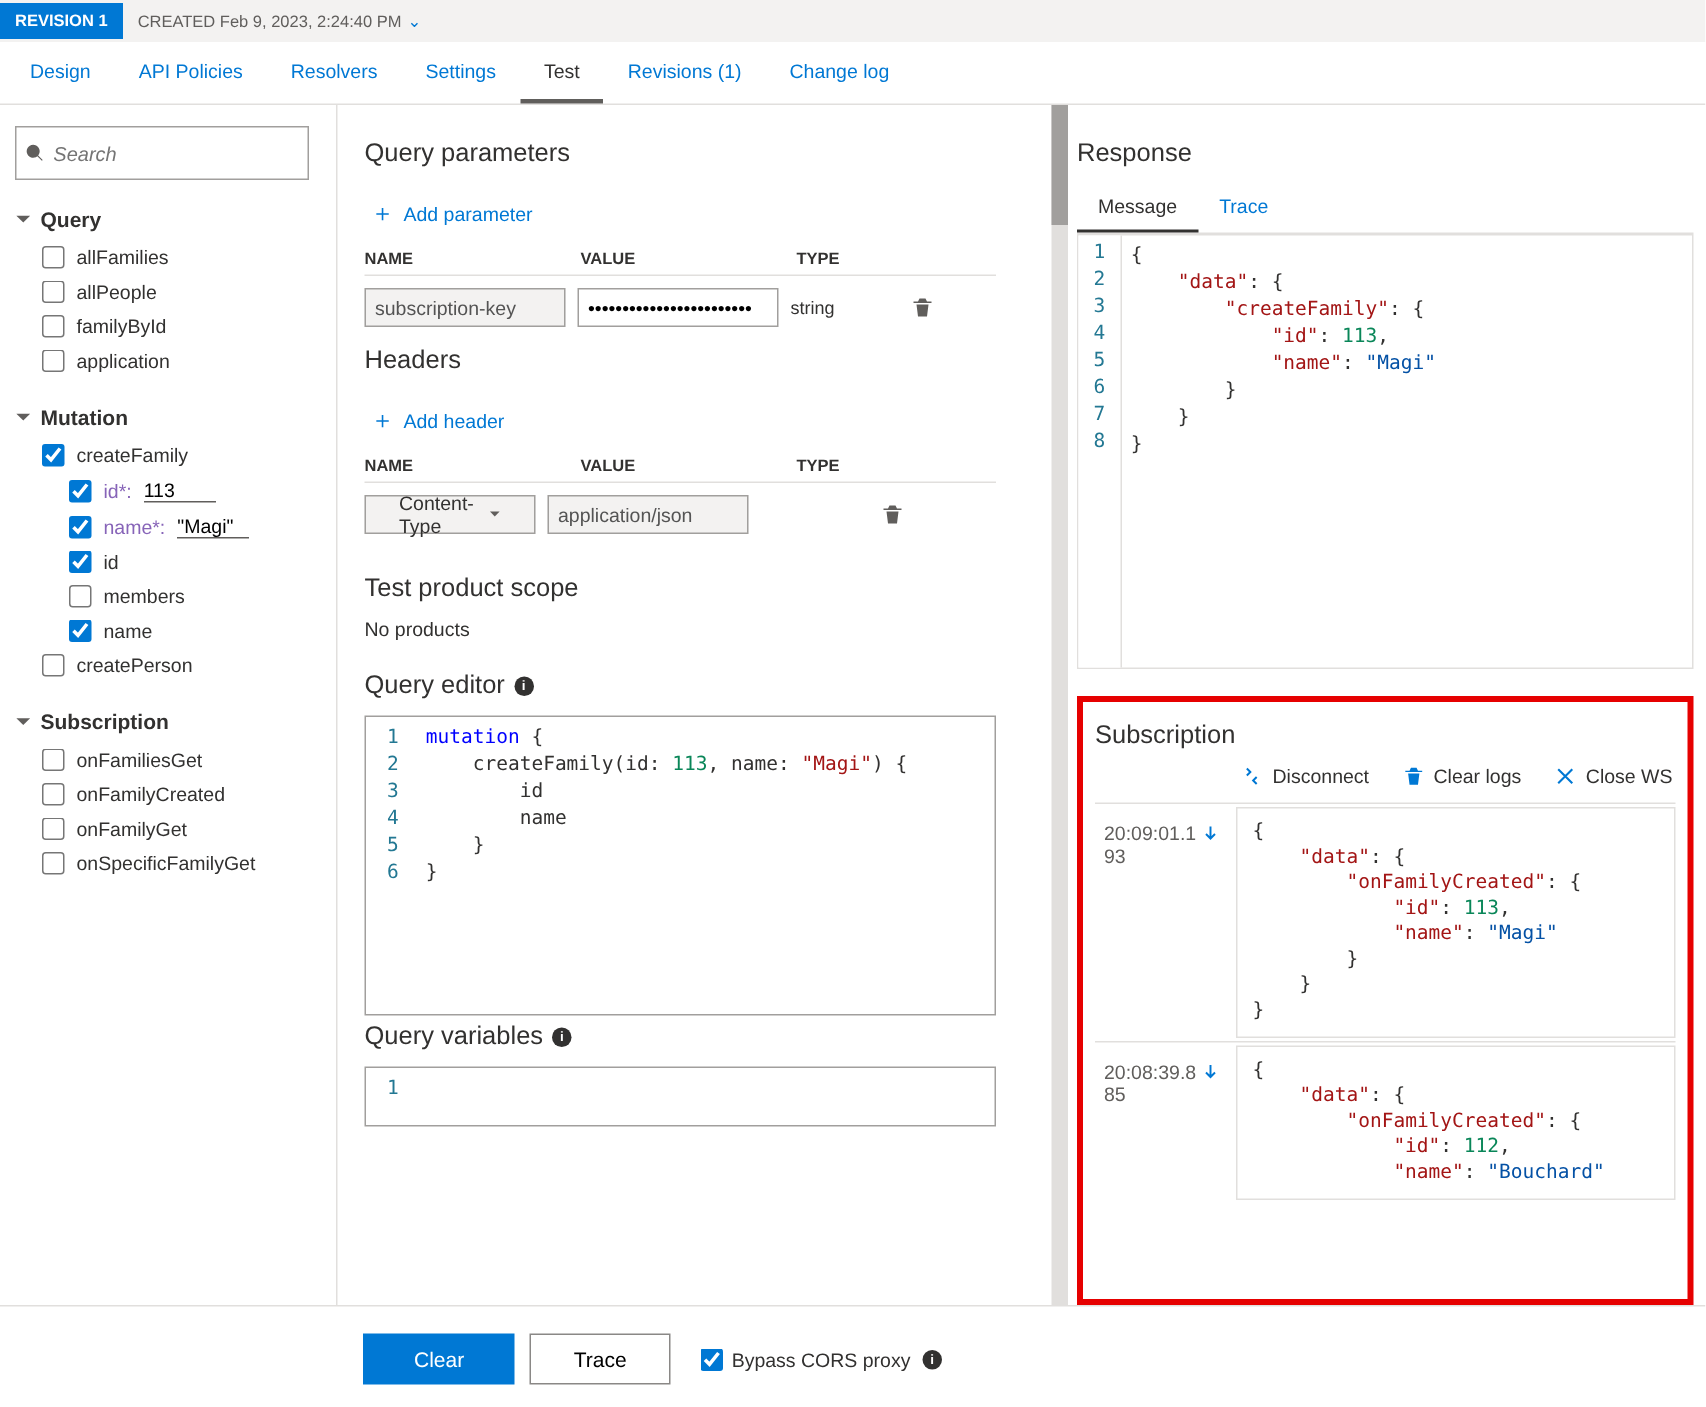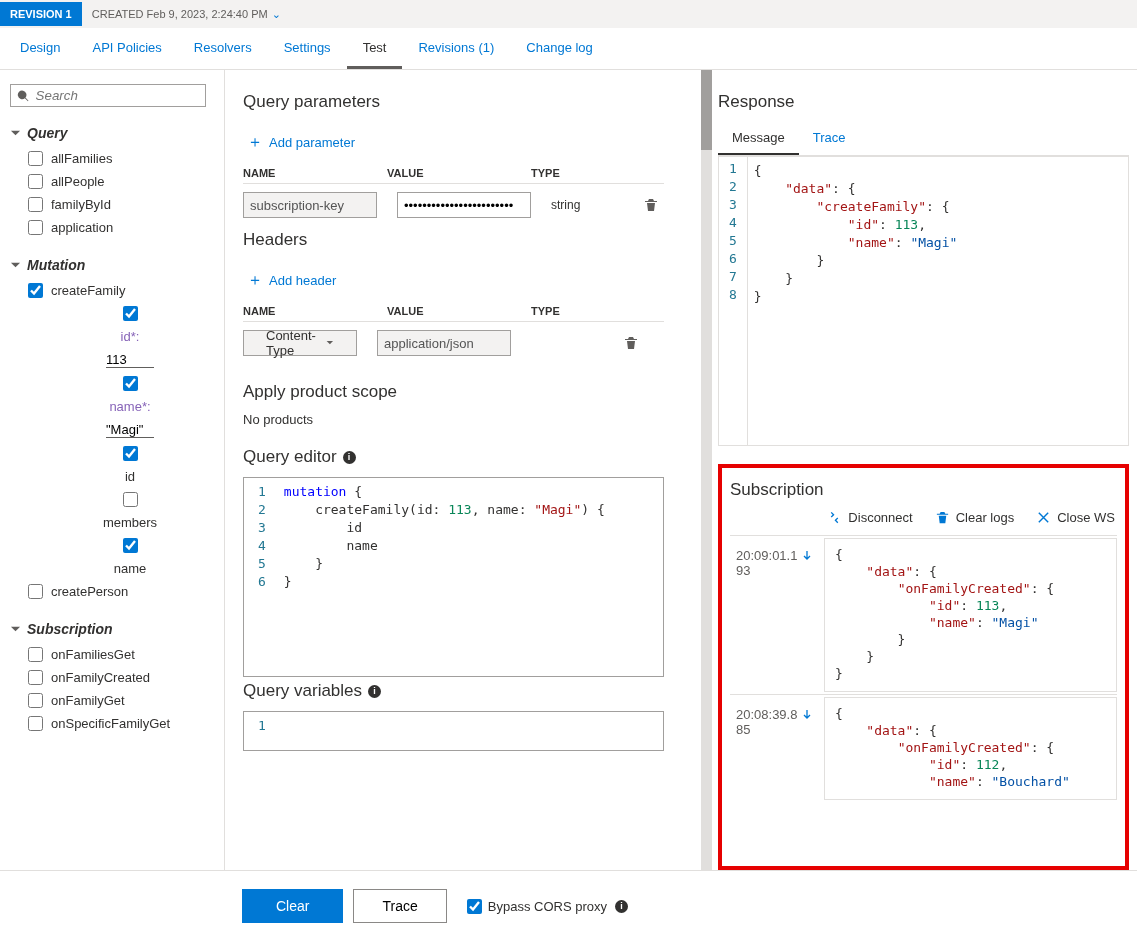--- a/index.html
+++ b/index.html
@@ -9,47 +9,47 @@
 .rev-badge { background: #0078d4; color: #fff; padding: 6px 10px; font-weight: 600; }
 .rev-created { padding: 0 10px; color: #605e5c; }
 .rev-created .chev { color: #0078d4; margin-left: 4px; }
 
 .tabbar { display: flex; border-bottom: 1px solid #e1dfdd; height: 42px; align-items: center; padding: 0 4px; }
 .tabbar .tab { padding: 0 16px; color: #0078d4; cursor: pointer; height: 100%; display: flex; align-items: center; border-bottom: 3px solid transparent; }
 .tabbar .tab.active { color: #323130; border-bottom-color: #605e5c; }
 
 .main { display: flex; height: 800px; }
 .sidebar { width: 225px; border-right: 1px solid #e1dfdd; padding: 14px 10px; }
-.search { border: 1px solid #a19f9d; height: 23px; display: flex; align-items: center; padding: 0 6px; width: 196px; }
+.search { border: 1px solid #a19f9d; height: 36px; display: flex; align-items: center; padding: 0 6px; width: 196px; }
 .search svg { width: 14px; height: 14px; fill: #605e5c; margin-right: 6px; }
 .search input { border: none; outline: none; font-style: italic; color: #605e5c; width: 100%; }
 
 .group { margin-top: 18px; }
-.group-h { font-weight: 600; font-size: 14px; display: flex; align-items: center; gap: 6px; margin-bottom: 6px; color: #323130; font-style: italic; }
+.group-h { font-weight: 600; font-size: 14px; display: flex; align-items: center; gap: 6px; margin-bottom: 6px; color: #323130; }
 .group-h svg { width: 11px; height: 11px; fill: #605e5c; }
 .opt { display: flex; align-items: center; gap: 8px; padding: 4px 0 4px 18px; font-size: 13px; }
 .opt input[type=checkbox] { width: 15px; height: 15px; accent-color: #0078d4; }
-.opt.nested { padding-left: 36px; flex-direction: column; }
+.opt.nested { padding-left: 36px; }
 .opt .plabel { color: #8764b8; white-space: nowrap; }
 .opt .pval { border: none; border-bottom: 1px solid #605e5c; width: 48px; font-size: 13px; padding: 0; }
 
 .center { width: 475px; display: flex; position: relative; }
 .cscroll { overflow-y: auto; width: 455px; padding: 22px 16px 20px 18px; }
 .cgutter { position: absolute; right: -12px; top: 0; bottom: 0; width: 11px; background: #e1dfdd; }
 .cthumb { position: absolute; right: -12px; top: 0; width: 11px; height: 80px; background: #a19f9d; }
 
 .sect-h { font-size: 17px; font-weight: 400; color: #323130; margin-bottom: 10px; }
 .addlink { color: #0078d4; display: flex; align-items: center; gap: 6px; font-size: 13px; padding: 10px 4px; cursor: pointer; }
 .addlink .plus { font-weight: 400; font-size: 16px; }
 
 .thead { display: flex; border-bottom: 1px solid #e1dfdd; padding: 4px 0; font-size: 11px; font-weight: 600; color: #323130; }
 .cname { width: 144px; }
 .cval { width: 144px; }
 .ctype { width: 70px; }
-.trow { display: flex; align-items: center; padding: 8px 0; gap: 20px; }
+.trow { display: flex; align-items: center; padding: 8px 0; gap: 8px; }
 .trow input { border: 1px solid #a19f9d; height: 26px; padding: 0 6px; font-size: 13px; }
 .trow .dname { width: 134px; background: #f3f2f1; }
 .trow .dval { width: 134px; }
 .trow .dtype { width: 60px; font-size: 12px; }
 .trow .sel { width: 114px; height: 26px; border: 1px solid #a19f9d; background: #f3f2f1; padding: 0 22px; display: flex; align-items: center; justify-content: space-between; }
 .trow .sel svg { width: 10px; height: 10px; fill: #605e5c; }
 .trow .delic { width: 16px; height: 16px; margin-left: 12px; cursor: pointer; }
 .trow .delic svg { width: 16px; height: 16px; fill: #605e5c; }
 
 .noprod { font-size: 13px; color: #323130; margin: 8px 0 20px 0; }
@@ -255,21 +255,21 @@
               <path d="M1 3l5 5 5-5z"></path>
             </svg>
           </div>
         <input class="dname" disabled="" value="application/json" style="">
         <div class="dtype"></div>
         <div class="delic"><svg viewBox="0 0 16 16">
               <path d="M6 2h4l1 2h3v1H2V4h3l1-2zm-2 4h8l-1 8H5L4 6z"></path>
             </svg></div>
       </div>
 
-      <div class="sect-h" style="margin-top:18px">Apply product scope</div>
+      <div class="sect-h" style="margin-top:18px">Test product scope</div>
       <div class="noprod">No products</div>
 
       <div class="sect-h qeh">
           <span>Query editor</span>
           <span class="info">i</span>
         </div>
       <div class="editor big">
         <div class="lnums">
             <div>1</div>
             <div>2</div>

